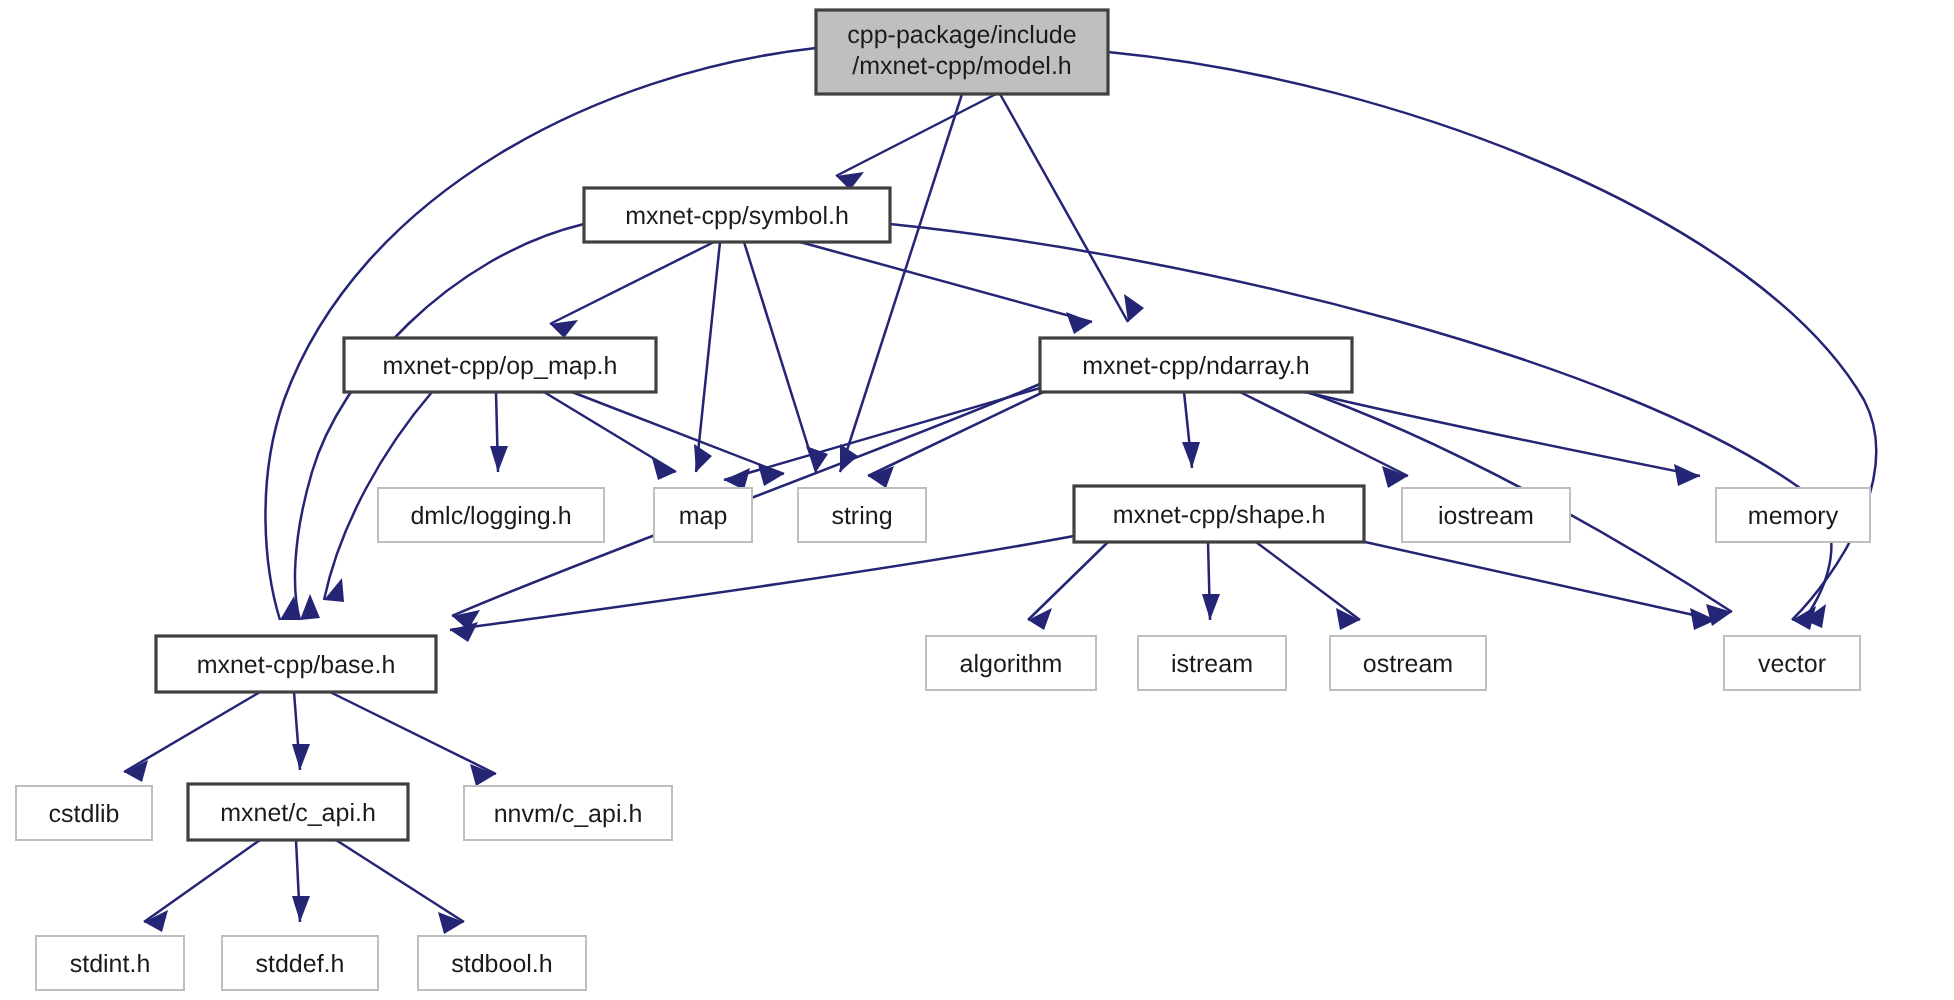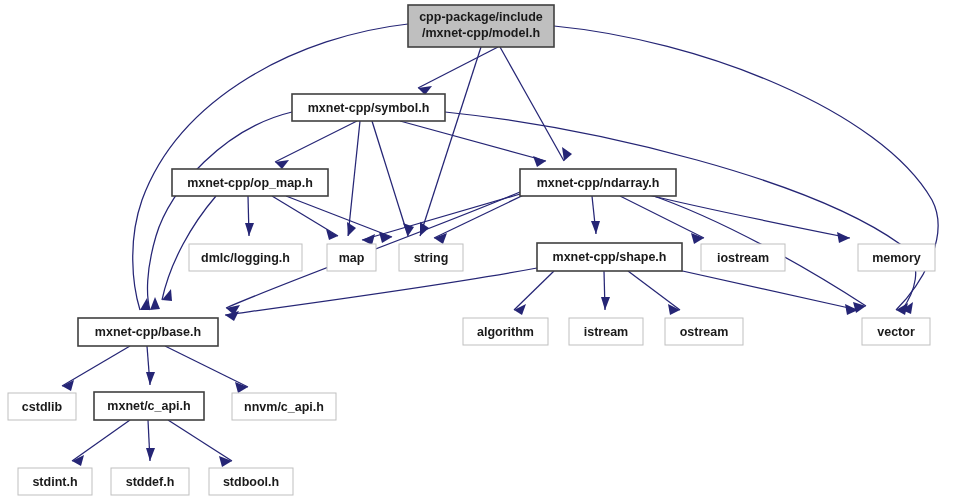--- a/index.html
+++ b/index.html
@@ -7,21 +7,20 @@
     padding: 0;
     background: #ffffff;
   }
   #graph-root {
     position: relative;
     width: 977px;
     height: 500px;
     background: #ffffff;
     font-family: "Liberation Sans", sans-serif;
     overflow: hidden;
-    font-weight: bold;
   }
   svg#dep-graph {
     position: absolute;
     top: 0;
     left: 0;
     width: 977px;
     height: 500px;
   }
   .node-box {
     fill: #ffffff;

